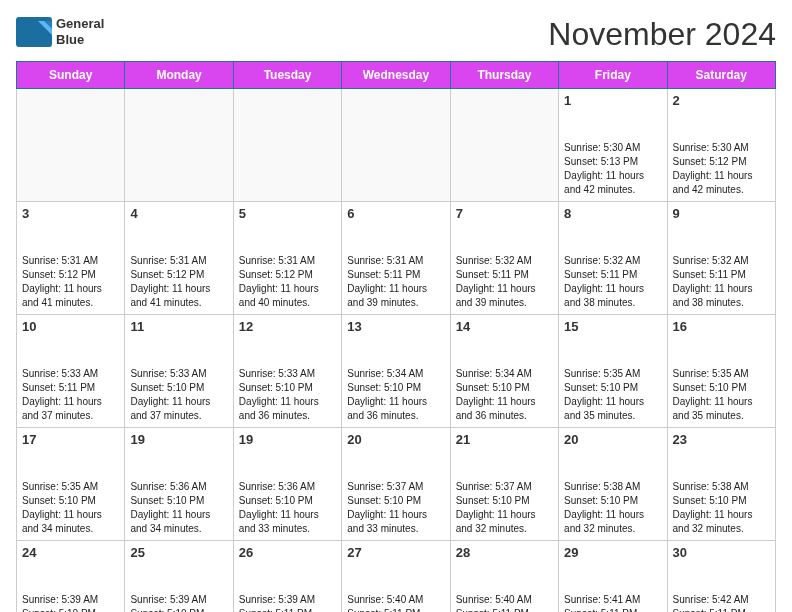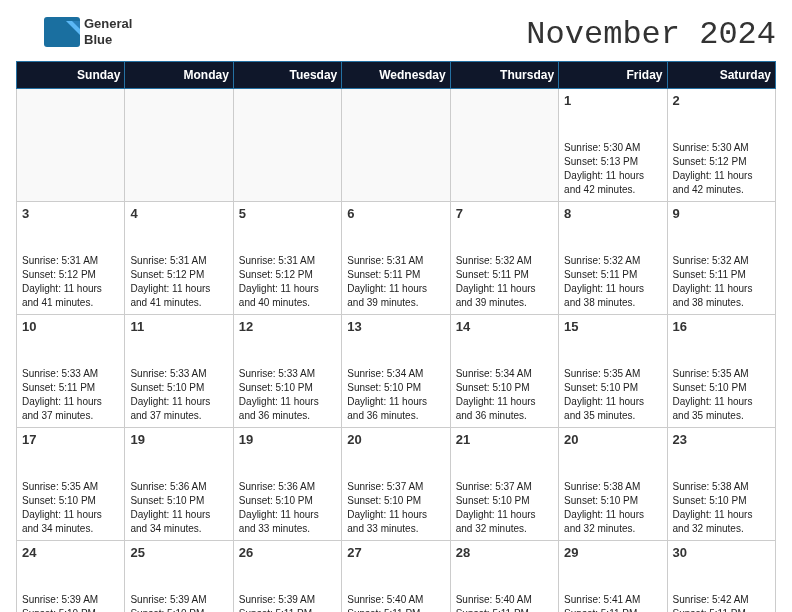--- a/index.html
+++ b/index.html
@@ -13,55 +13,53 @@
     .header {
       display: flex;
       justify-content: space-between;
       align-items: flex-start;
       margin-bottom: 8px;
     }
     .logo {
       display: flex;
       align-items: center;
       gap: 4px;
-      margin-left: 28px;
     }
     .logo-text {
       font-size: 13px;
       font-weight: bold;
       color: #333;
       line-height: 1.2;
     }
     .logo-icon {
       width: 36px;
       height: 30px;
     }
     .title-block {
       text-align: right;
-      font-family: Liberation Mono, monospace;
     }
     .month-title {
       font-size: 32px;
       font-weight: normal;
       color: #333;
     }
     .subtitle {
       font-size: 14px;
       color: #555;
     }
     .calendar {
       width: 100%;
       border-collapse: collapse;
       font-size: 11px;
     }
     .calendar th {
-      background: #0f172a;
+      background: #d946ef;
       color: #fff;
       padding: 6px 4px;
-      text-align: right;
+      text-align: center;
       font-size: 12px;
       border: 1px solid #2471a3;
     }
     .calendar td {
       border: 1px solid #ccc;
       vertical-align: top;
       padding: 4px 5px;
       height: 88px;
       width: 108px;
       color: #333;

